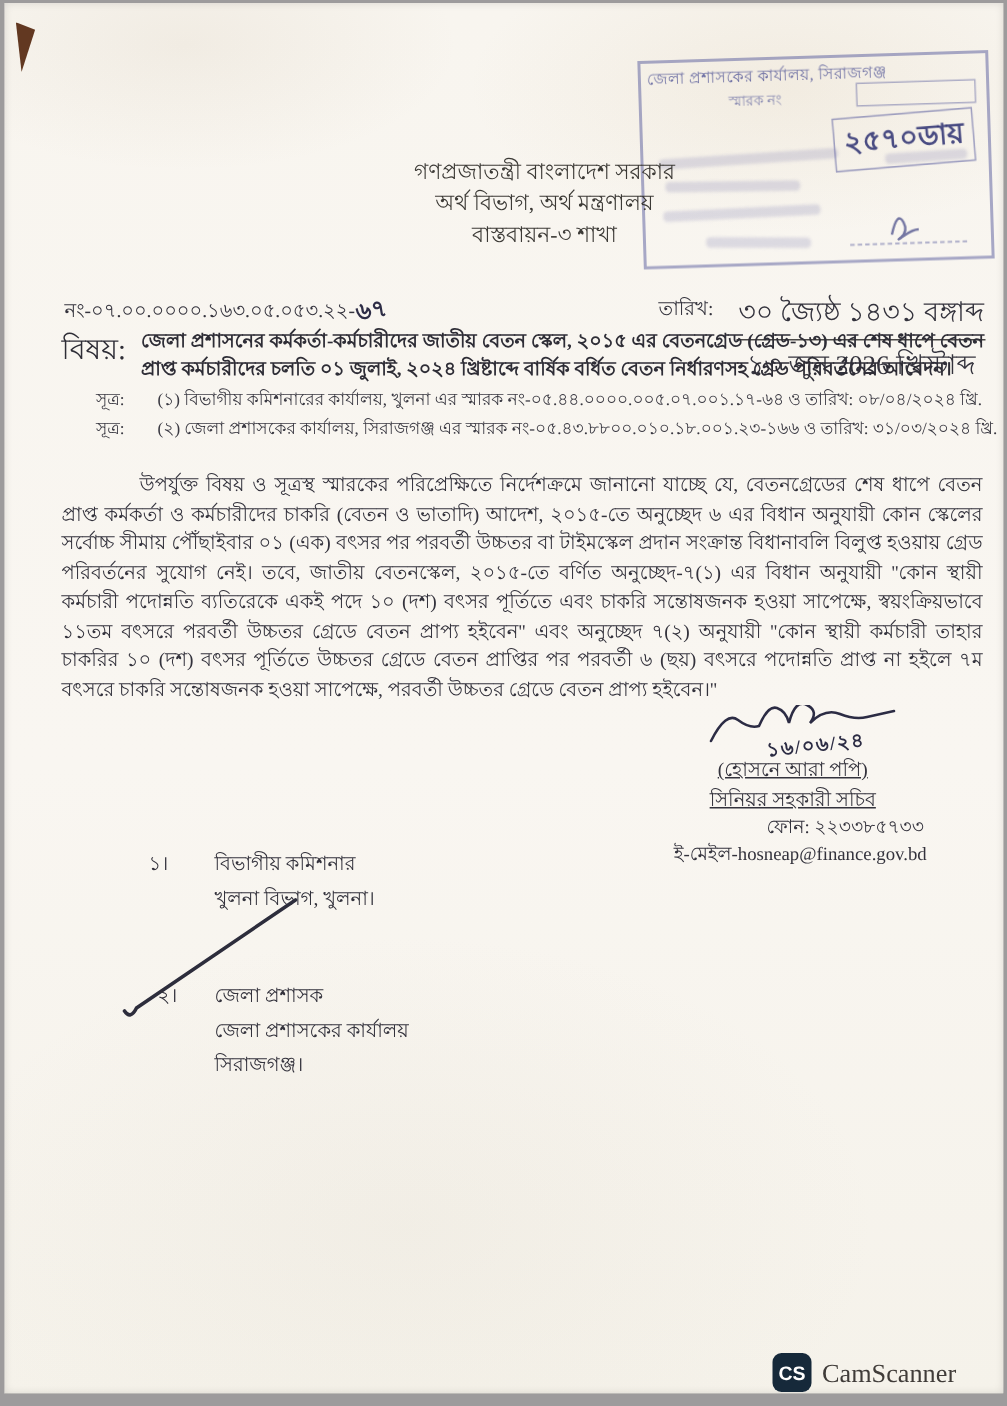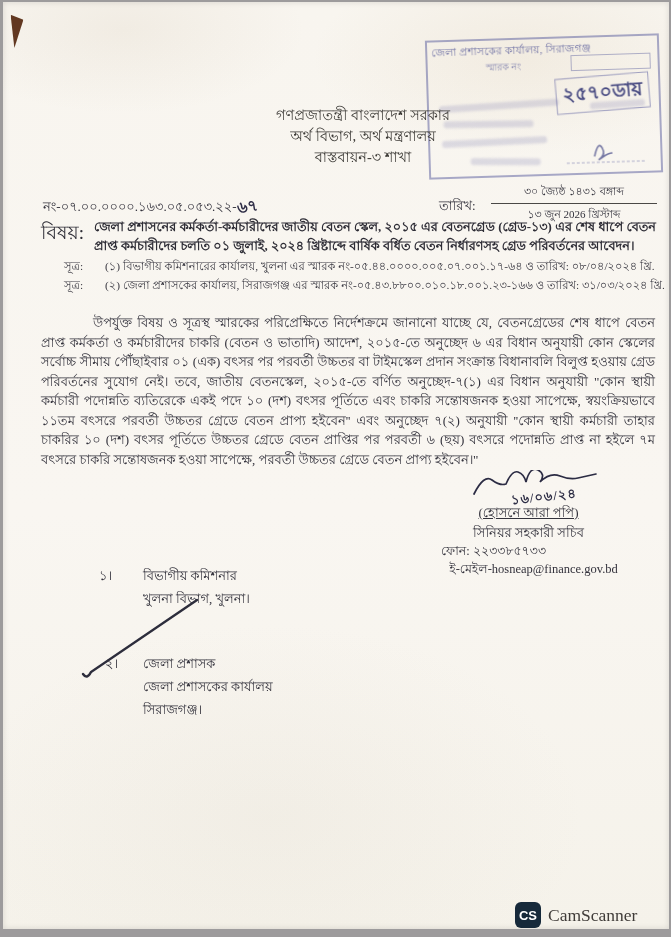--- a/index.html
+++ b/index.html
@@ -49,42 +49,42 @@
   .n5 { right:14px; top:64px; width:55px; transform:rotate(-2deg); }
   .stamp-sig { position:absolute; right:8px; bottom:6px; width:92px; height:30px; }
   
   .letterhead { position:absolute; left:235px; top:103px; width:250px; text-align:center; color:#3c3a36; }
   .lh-line { font-size:14.5px; line-height:21px; }
   .lh-web  { font-size:15px; font-weight:700; text-decoration:underline; color:#2d2b29; margin-top:1px; }
   
   .memo { position:absolute; left:40px; top:191px; font-size:13px; color:#34333d; white-space:nowrap; }
   .memo .pen { display:inline-block; font-size:16px; font-weight:600; color:#2e2d46; transform:rotate(-9deg) translateY(1px); }
   .date-label { position:absolute; left:436px; top:194px; font-size:13px; color:#34333d; }
-  .date-stack { position:absolute; left:488px; top:181px; width:166px; text-align:center; font-size:11px; color:#34333d; }
+  .date-stack { position:absolute; left:488px; top:192px; width:166px; text-align:center; font-size:18px; color:#34333d; }
   .date-stack .top { border-bottom:1.4px solid #4a4846; padding-bottom:1px; }
   .date-stack .bottom { padding-top:2px; }
   
   .subject { position:absolute; left:38px; top:216px; width:615px; display:flex; gap:10px; }
   .subject .lbl { font-weight:400; font-size:19px; color:#2e2d36; flex:0 0 42px;text-align:right; }
   .subject .txt { font-weight:700; font-size:12.8px; line-height:18.5px; text-align:justify; color:#2e2d36; }
   .ref { position:absolute; left:61px; width:600px; display:flex; gap:22px; font-size:11.4px; color:#3a3942; white-space:nowrap; }
   .ref1 { top:256px; } .ref2 { top:275px; }
   
   .body-par {
     position:absolute; left:38px; top:301px; width:614px;
     font-size:13px; line-height:19.5px; text-align:justify; text-indent:52px;
     color:#33323c;
     margin-top:10px;
   }
   
   .sig-squiggle { position:absolute; left:463px; top:468px; width:140px; height:32px; }
   .sig-date { position:absolute; left:508px; top:485px; font-size:13px; font-weight:600; color:#2c2c44; transform:rotate(-6deg); letter-spacing:1px; }
   .sig-name  { position:absolute; left:438px; top:501px; width:175px; text-align:center; font-size:13px; color:#33323c;text-decoration:underline; }
-  .sig-title { position:absolute; left:438px; top:521px; width:175px; text-align:center; font-size:13px; color:#33323c; }
-  .sig-phone { position:absolute; left:438px; top:540px; width:175px; text-align:left; font-size:12.5px; color:#33323c; }
+  .sig-title { position:absolute; left:438px; top:521px; width:175px; text-align:center; font-size:13px; color:#33323c;text-decoration:underline; }
+  .sig-phone { position:absolute; left:438px; top:540px; width:175px; text-align:right; font-size:12.5px; color:#33323c; }
   .sig-email { position:absolute; left:408px; top:558px; width:245px; text-align:center; font-size:12.5px; color:#33323c; }
   
   .rcpt-serial { position:absolute; font-size:13px; color:#33323c; }
   .rcpt-line   { position:absolute; left:140px; font-size:13px; color:#33323c; }
   .s1 { left:96px;  top:564px; }
   .r1a { top:564px; } .r1b { top:587px; }
   .s2 { left:102px; top:652px; }
   .r2a { top:652px; } .r2b { top:675px; } .r2c { top:698px; }
   .tick { position:absolute; left:72px; top:590px; width:130px; height:90px; }
   

